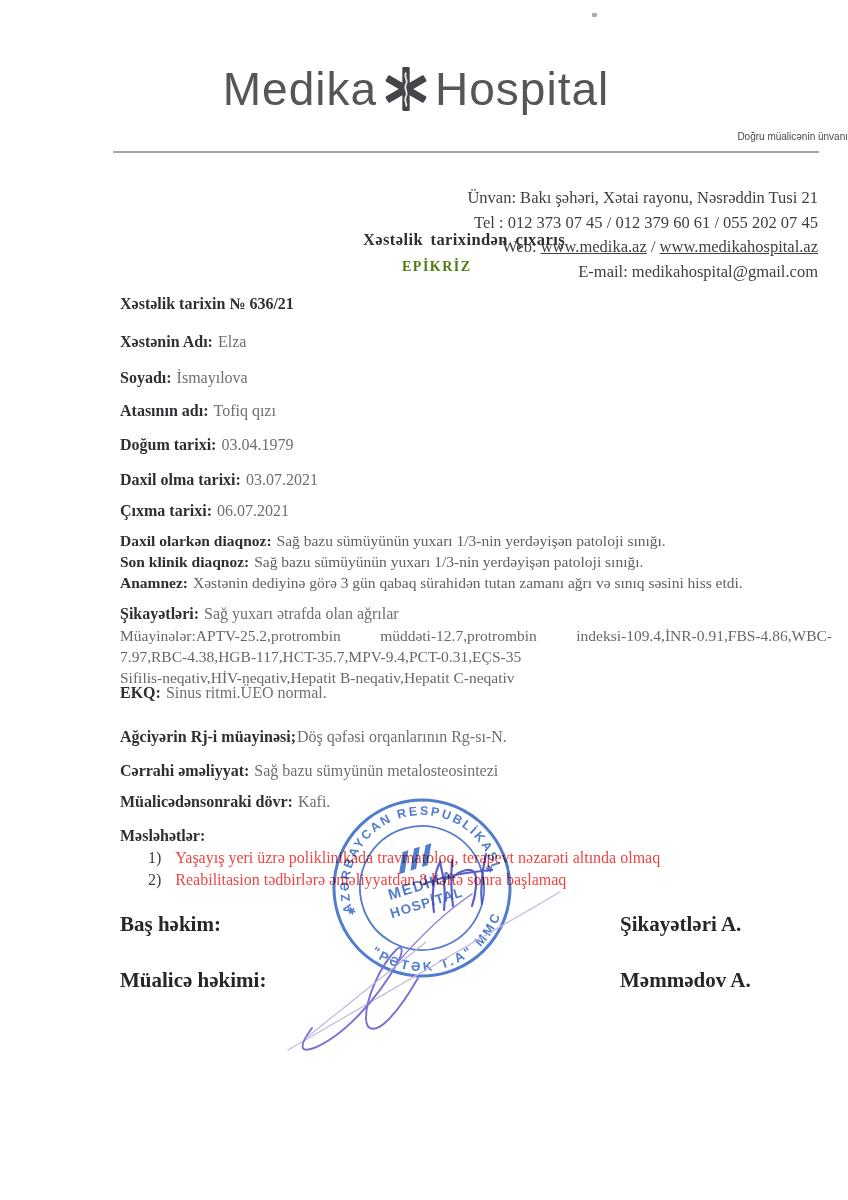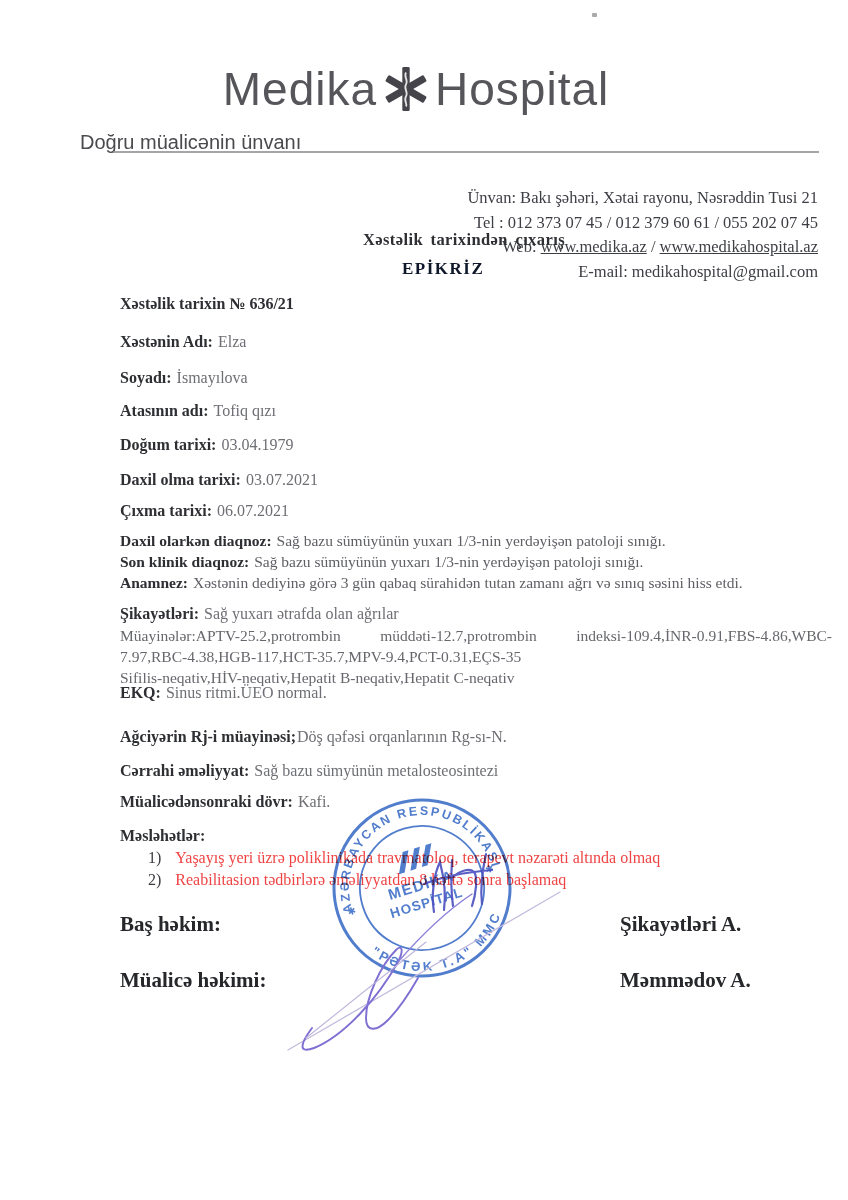--- a/index.html
+++ b/index.html
@@ -10,40 +10,40 @@
   }
   
   .logo-row{
     position:absolute;top:62px;left:0;right:16px;
     display:flex;align-items:center;justify-content:center;gap:4px;
     font-family:"Liberation Sans", sans-serif;
     font-size:46px;font-weight:400;color:#55555a;letter-spacing:1px;
   }
   .logo-icon{width:46px;height:46px;margin:0 2px;}
   .tagline{
-    position:absolute;top:131px;left:0;right:0;text-align:left;padding-left:80px;
-    font-family:"Liberation Sans", sans-serif;font-size:20px;color:#4a4a4e;
+    position:absolute;top:131px;left:0;right:0;text-align:right;padding-left:80px;
+    font-family:"Liberation Sans", sans-serif;font-size:10px;color:#4a4a4e;
   }
   .header-rule{
     position:absolute;top:151px;left:113px;width:706px;height:0;
     border-top:2px solid #8f8f93;opacity:.8;
   }
   .contact{
     position:absolute;top:154px;right:30px;text-align:right;
     font-size:16.5px;line-height:24.5px;color:#3c3e44;margin-top:32px;
   }
   .contact .u{text-decoration:underline;}
   
   .subtitle{
     position:absolute;top:230px;left:363px;
     font-size:16.5px;font-weight:bold;word-spacing:3px;letter-spacing:.4px;color:#2e2f33;
   }
   .epikriz{
     position:absolute;top:259px;left:402px;
-    font-size:17px;font-weight:bold;letter-spacing:1.5px;color:#0f172a;text-align:center;
+    font-size:14px;font-weight:bold;letter-spacing:1.5px;color:#4d7c0f;text-align:center;
   }
   
   .row{position:absolute;left:120px;width:712px;font-size:16px;white-space:nowrap;}
   .lbl{font-weight:bold;color:#2e2f33;}
   .val{color:#6e6f74;margin-left:5px;}
   .diag{font-size:15.5px;}
   .diag .val{color:#5f6065;}
   .tests{font-size:15.5px;color:#66676c;gap:39px;}
   .tests-just{display:flex;justify-content:space-between;}
   .rec-item{left:148px;}

